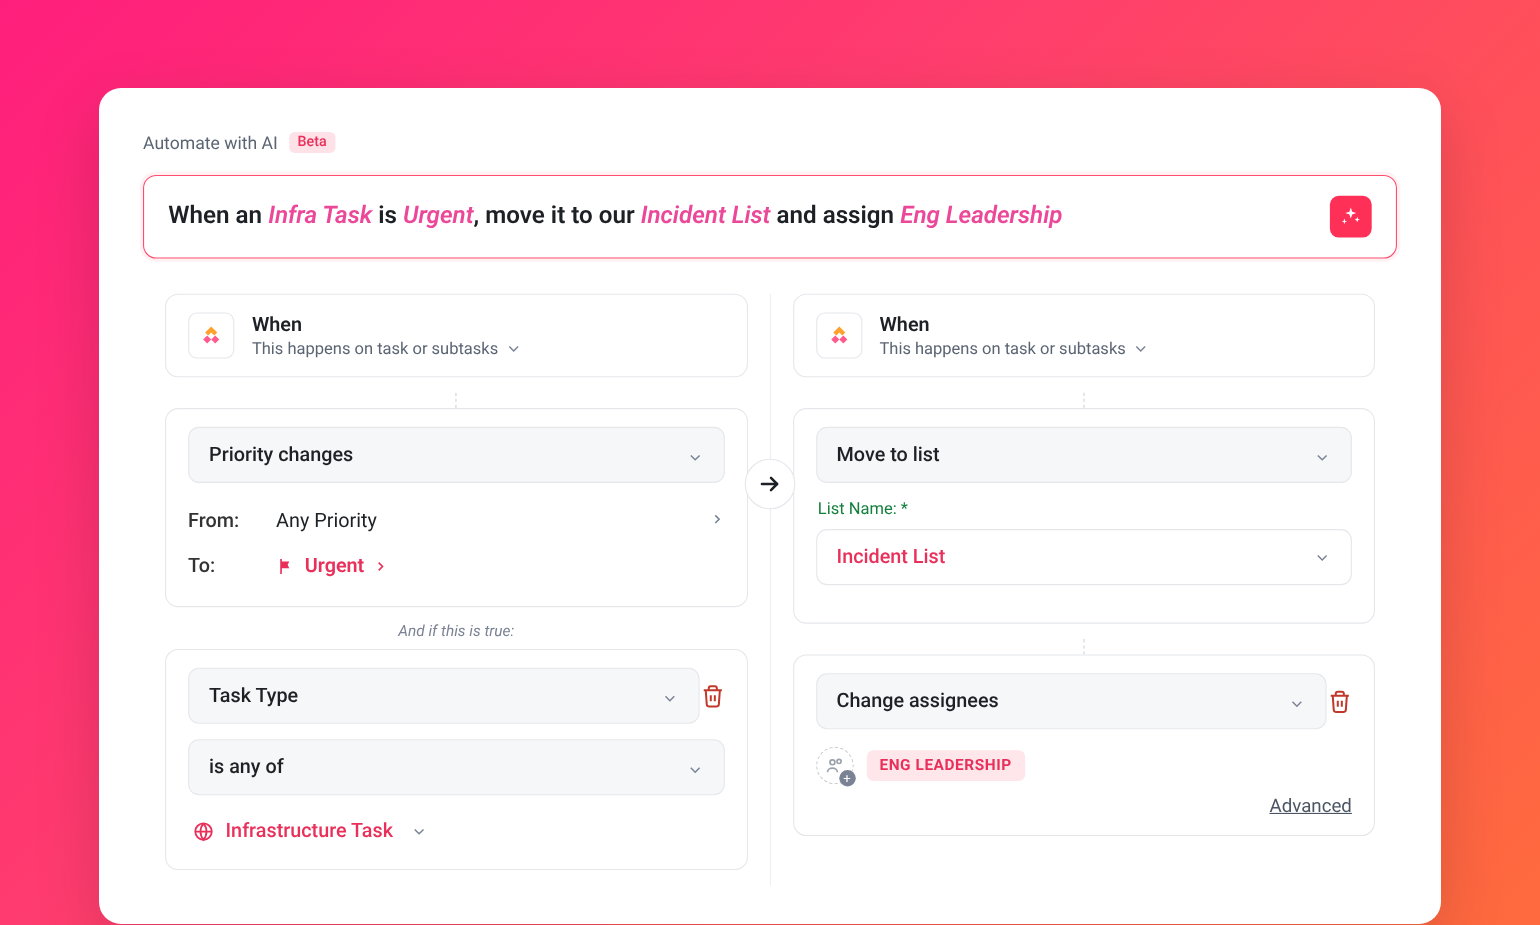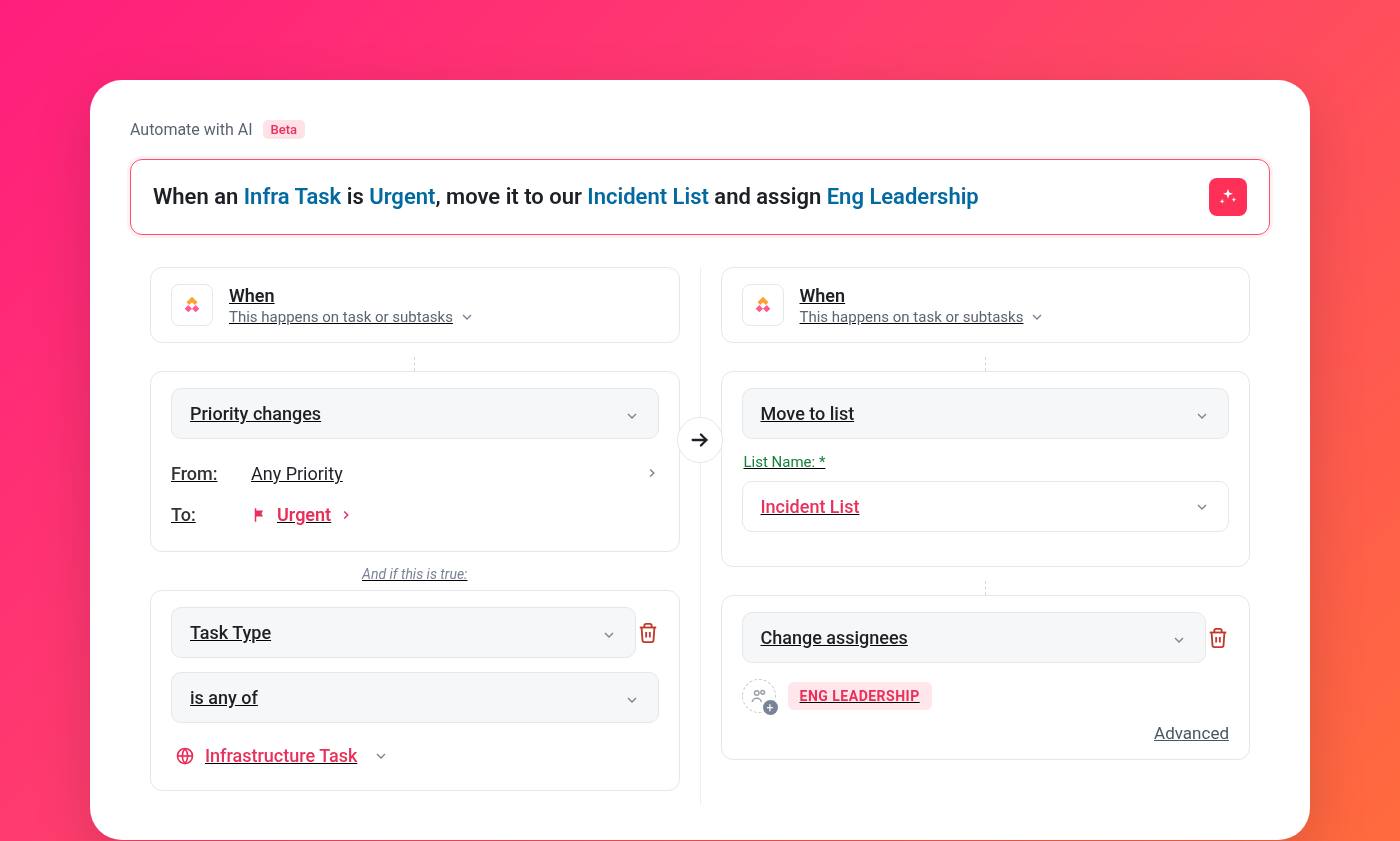--- a/index.html
+++ b/index.html
@@ -11,21 +11,21 @@
     display: flex;
     align-items: flex-start;
     justify-content: center;
     padding-top: 80px;
     overflow: hidden;
   }
   .app-window {
     width: 1220px;
     height: 760px;
     background: #fff;
-    border-radius: 32px;
+    border-radius: 20px;
     padding: 40px 40px 0 40px;
     box-shadow: 0 20px 60px rgba(0,0,0,0.15);
     overflow: hidden;
     position: relative;
   }
   .header-line {
     display: flex;
     align-items: center;
     gap: 10px;
     margin-bottom: 20px;
@@ -53,42 +53,41 @@
     justify-content: space-between;
     margin-bottom: 32px;
     box-shadow: 0 0 0 3px rgba(255,77,109,0.08);
   }
   .prompt-text {
     font-size: 22px;
     font-weight: 600;
     color: #1d2025;
     line-height: 1.4;
   }
-  .prompt-text .hl { color: #0369a1; }
+  .prompt-text .hl { color: #ec4899; font-style: italic; }
   .sparkle-btn {
     width: 38px;
     height: 38px;
     background: #ff3057;
     border-radius: 8px;
     display: flex;
     align-items: center;
     justify-content: center;
     color: #fff;
     flex-shrink: 0;
     margin-left: 12px;
   }
   .columns {
     display: flex;
     gap: 0;
     position: relative;
   }
   .col {
     flex: 1;
     padding: 0 20px;
-    text-decoration: underline;
   }
   .col-left { border-right: 1px solid #eceef1; }
   .arrow-circle {
     position: absolute;
     left: 50%;
     top: 150px;
     transform: translateX(-50%);
     width: 46px;
     height: 46px;
     background: #fff;

